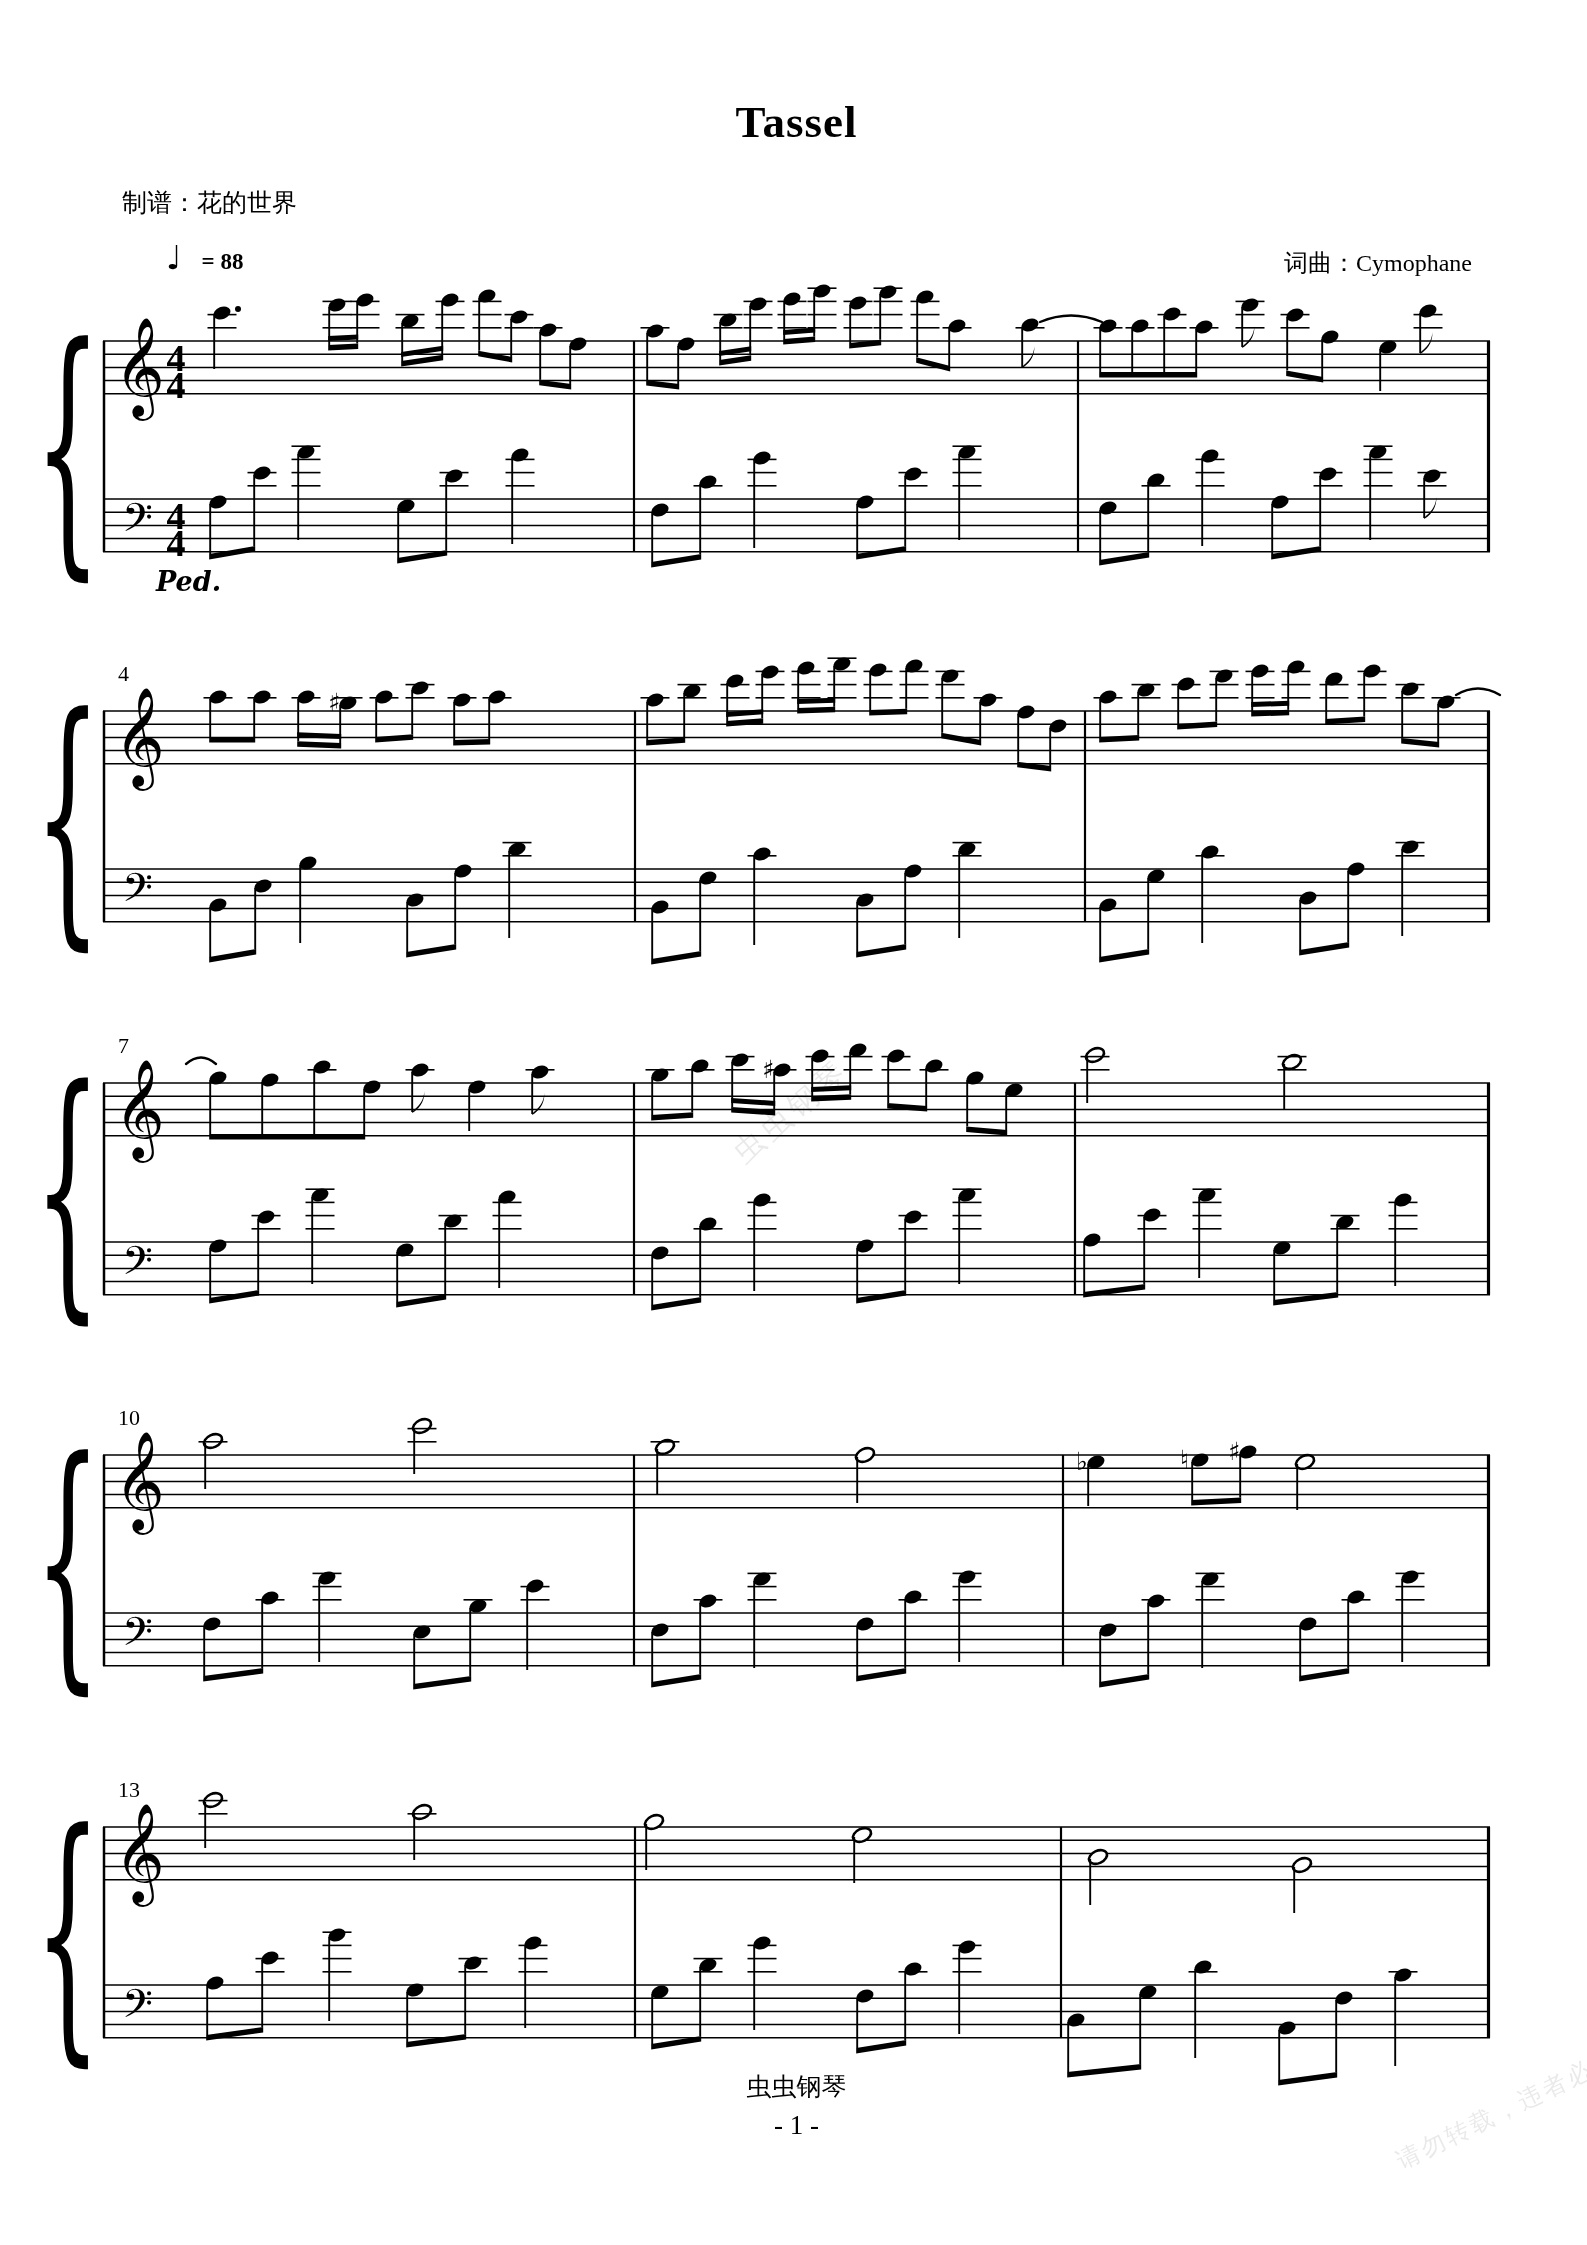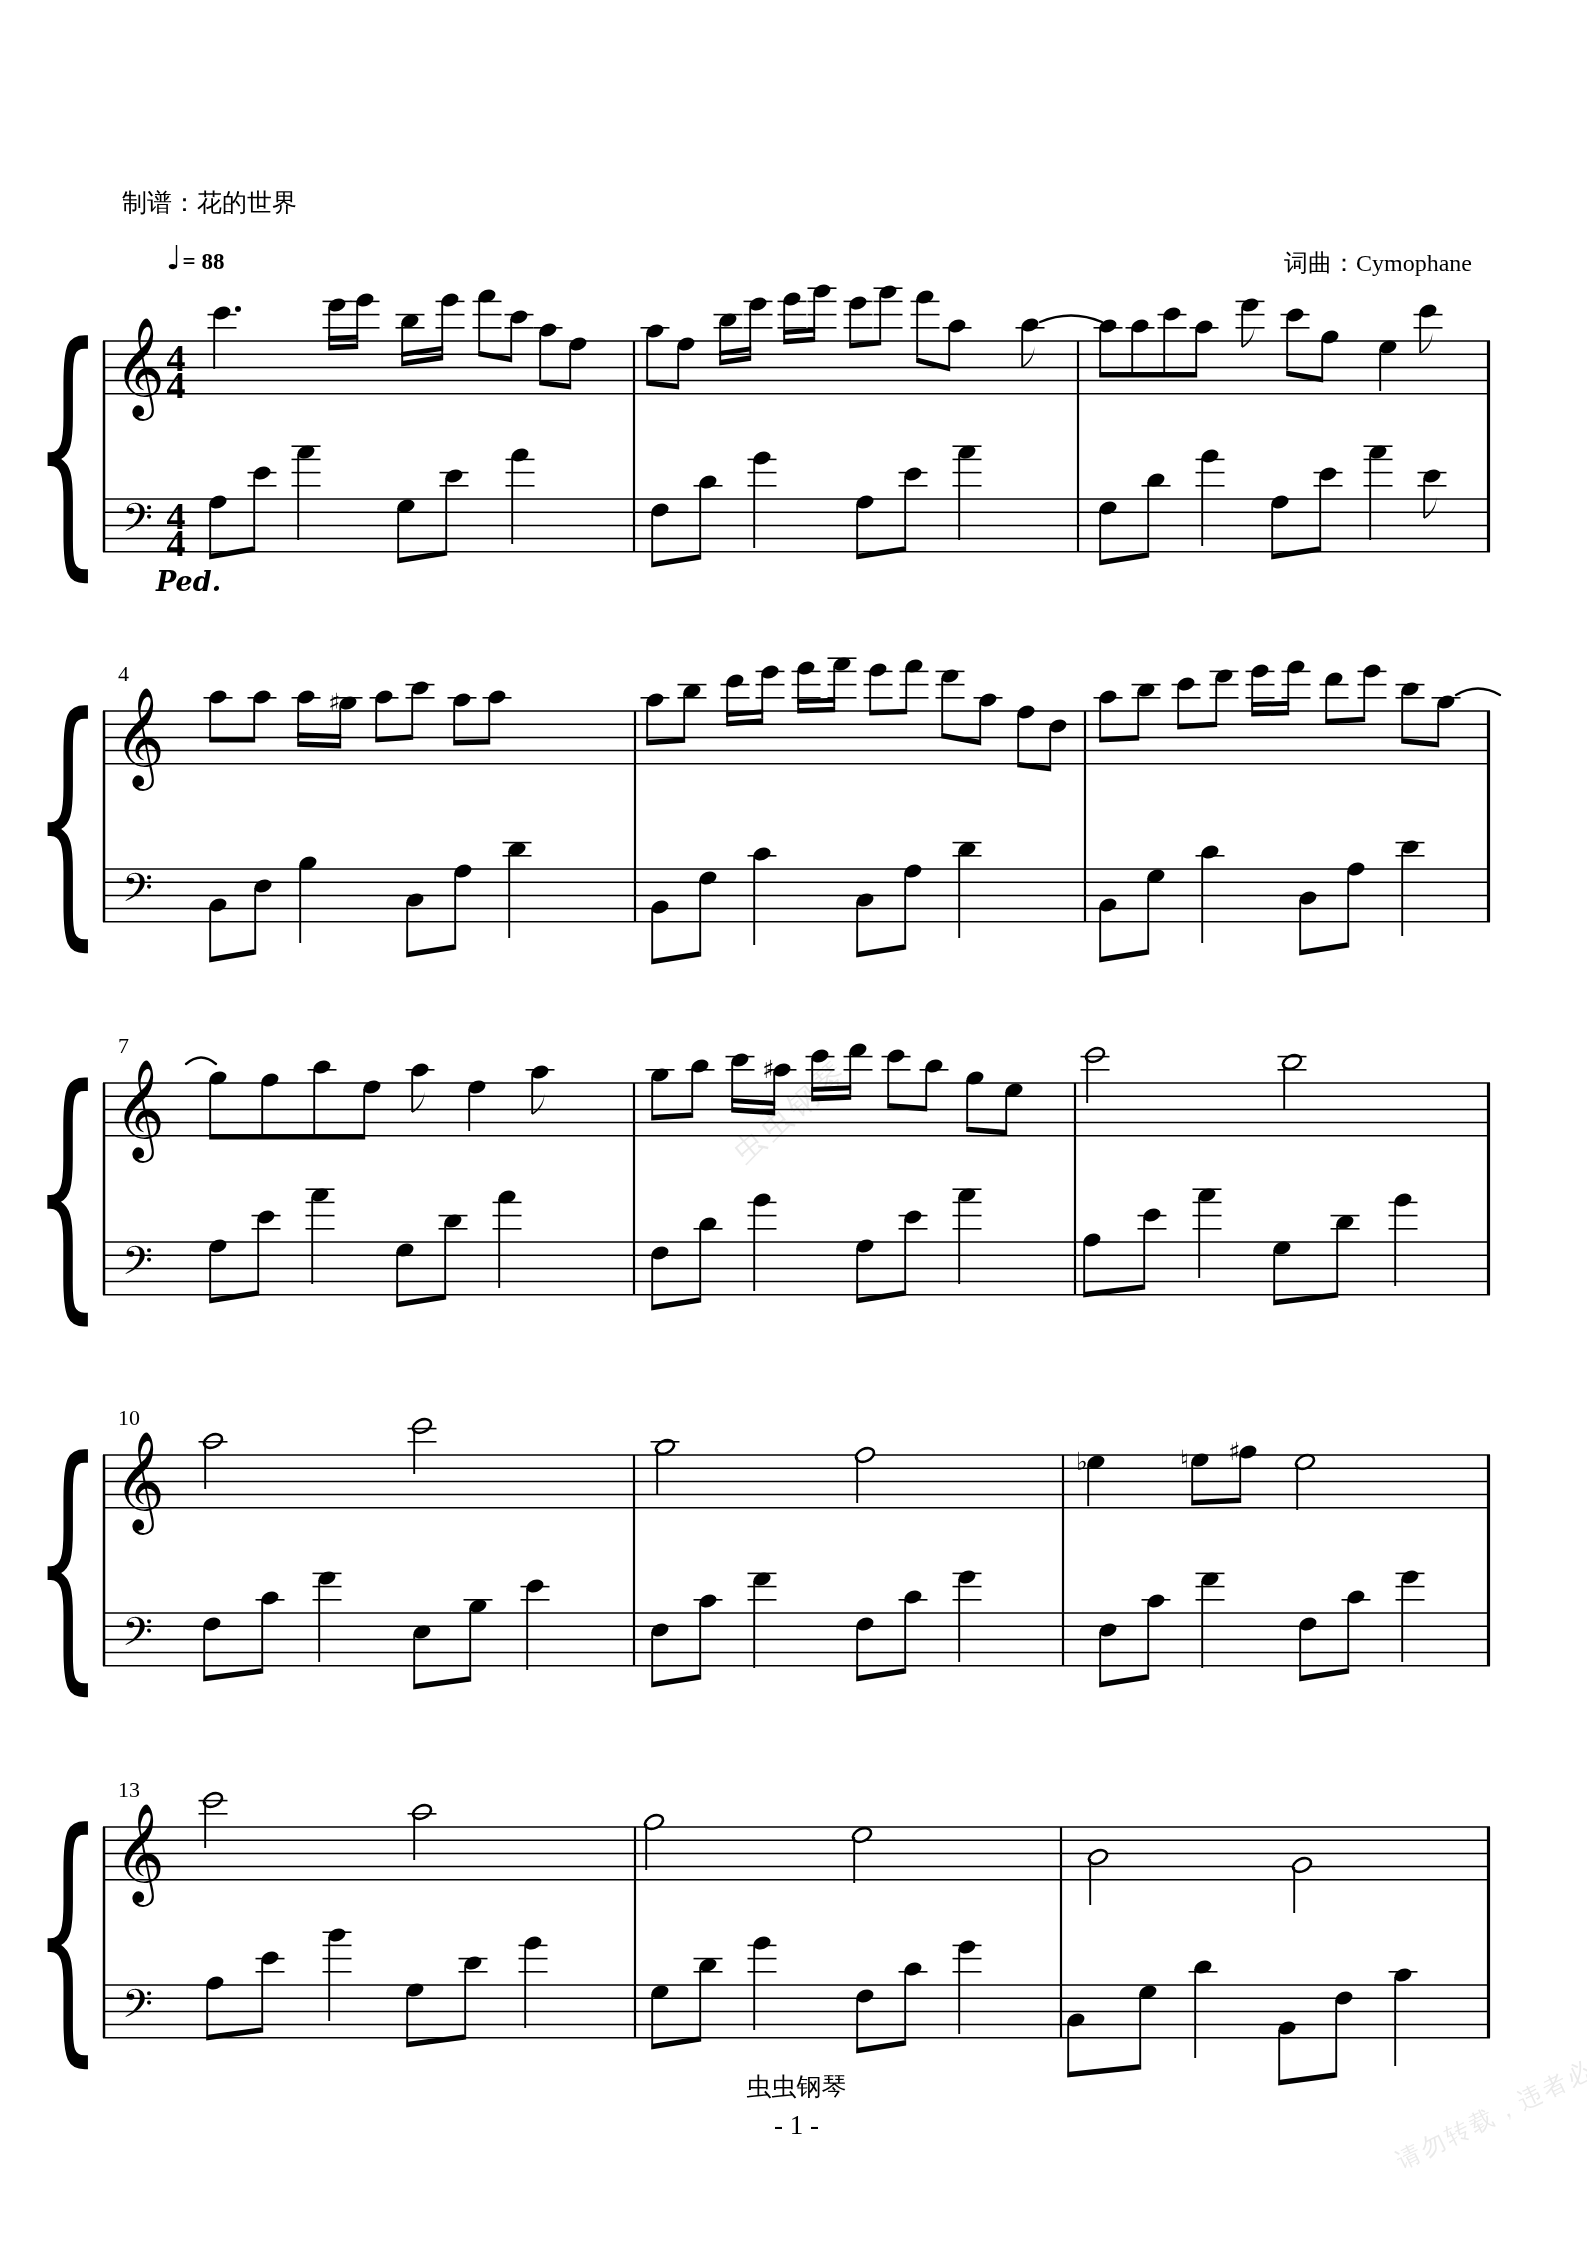--- a/index.html
+++ b/index.html
@@ -4,33 +4,34 @@
 <style>
   html,body{margin:0;padding:0;background:#fff;}
   .page{position:relative;width:1587px;height:2245px;background:#ffffff;overflow:hidden;
         font-family:"Liberation Serif", serif;color:#000;}
   .title{position:absolute;left:103px;width:1387px;top:96px;text-align:center;
          font-size:45px;font-weight:bold;letter-spacing:1px;}
   .credit-left{position:absolute;left:122px;top:186px;font-size:25px;}
   .credit-right{position:absolute;right:115px;top:247px;font-size:24px;}
   .tempo{position:absolute;left:166px;top:238px;white-space:nowrap;}
   .tempo .note{font-family:"DejaVu Sans", sans-serif;font-size:33px;}
-  .tempo .eq{font-size:23px;font-weight:bold;margin-left:1px;}
+  .tempo .eq{font-size:23px;font-weight:bold;margin-left:20px;}
   .footer-site{position:absolute;left:103px;width:1387px;top:2070px;text-align:center;font-size:25px;}
   .footer-page{position:absolute;left:103px;width:1387px;top:2110px;text-align:center;font-size:27px;}
   .wm{position:absolute;color:rgba(0,0,0,0.085);white-space:nowrap;pointer-events:none;z-index:5;
       font-family:"Liberation Serif", serif;}
   .wm1{left:738px;top:1136px;font-size:30px;letter-spacing:5px;transform:rotate(-40deg);transform-origin:0 50%;}
   .wm2{left:1398px;top:2146px;font-size:24px;letter-spacing:3px;transform:rotate(-26deg);transform-origin:0 50%;}
   #score{position:absolute;left:0;top:0;z-index:2;}
 </style>
 </head>
 <body>
 
 <div class="page">
+  <div class="title">Tassel</div>
   <div class="credit-left">制谱：花的世界</div>
   <div class="credit-right">词曲：Cymophane</div>
   <div class="tempo">
     <span class="note">♩</span><span class="eq">= 88</span>
   </div>
 
   <svg id="score" width="1587" height="2245" viewBox="0 0 1587 2245">
       <g>
         <g>
           <line x1="103" y1="341" x2="1490" y2="341" stroke="#000000" stroke-width="1.5"></line>

